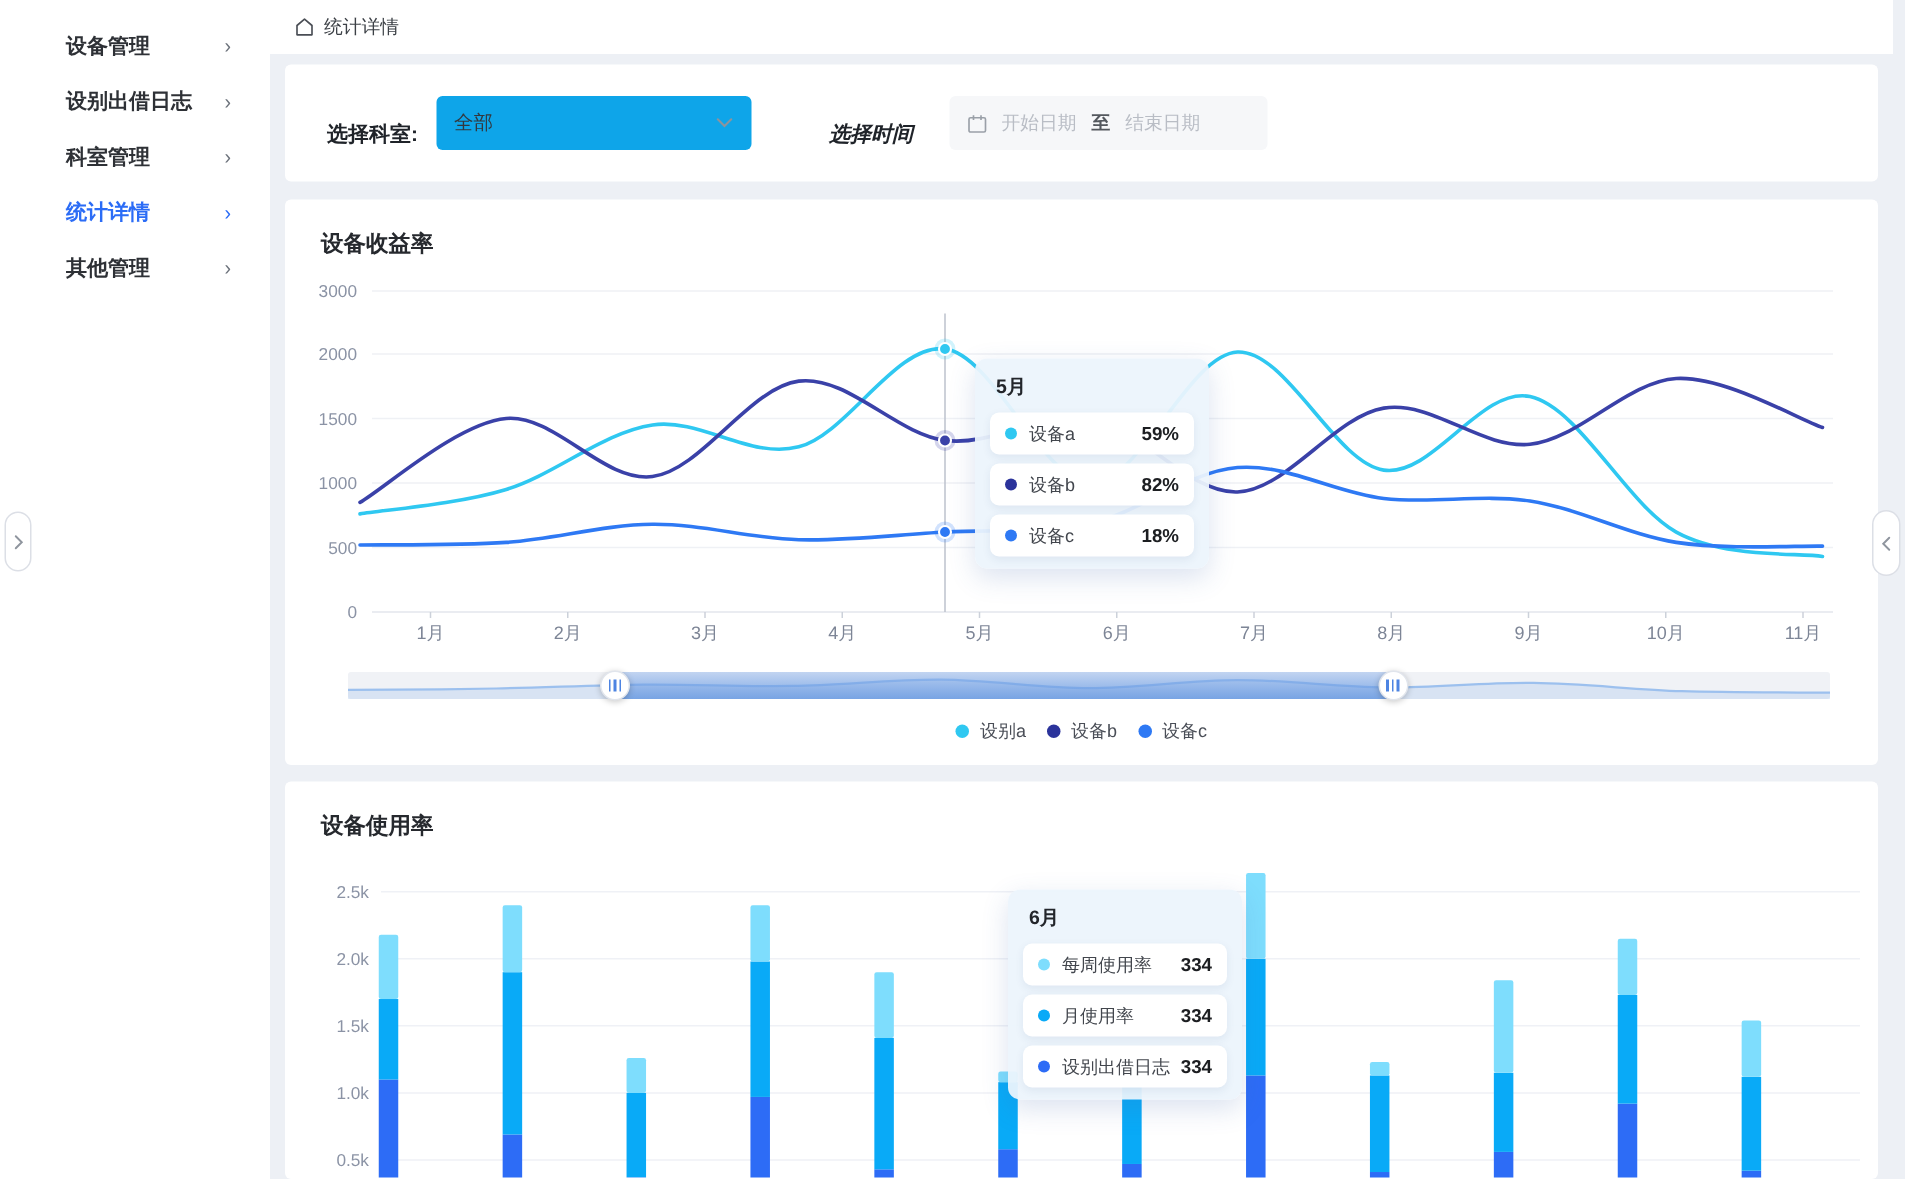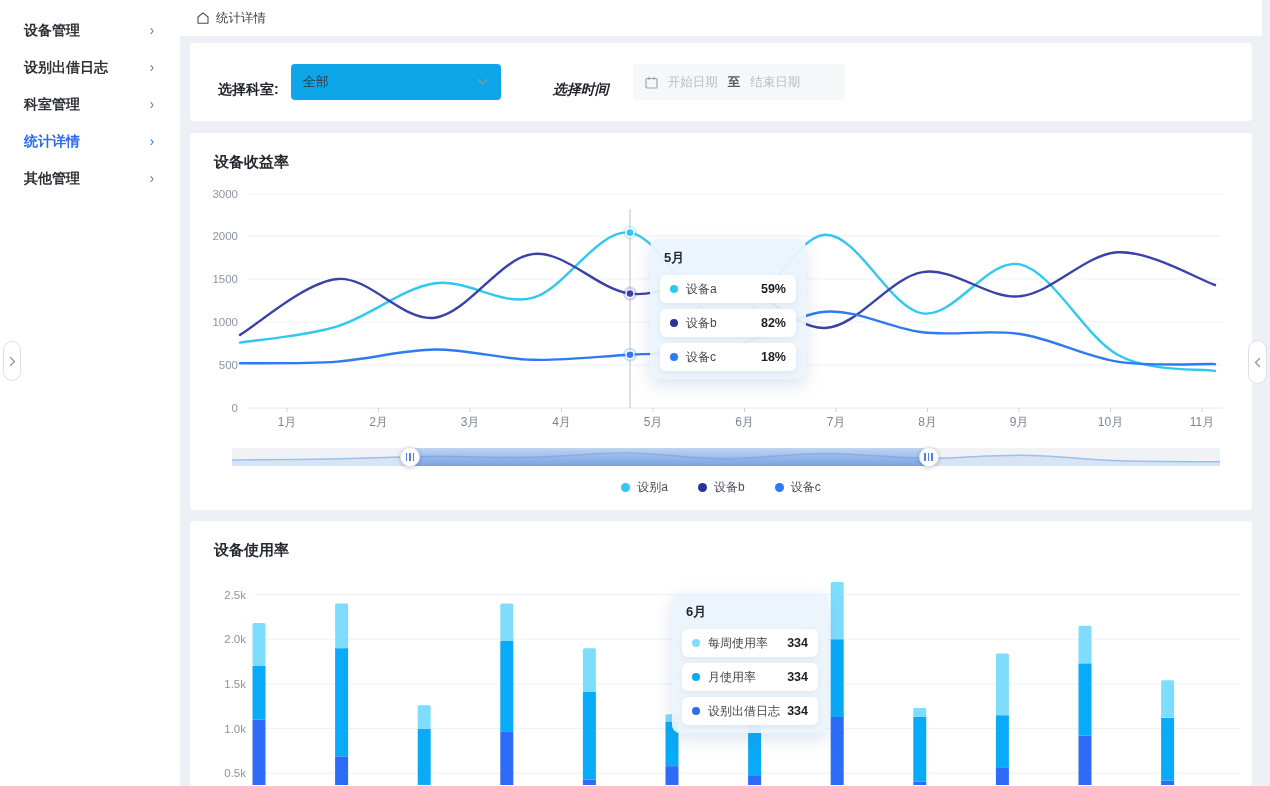--- a/index.html
+++ b/index.html
@@ -4,21 +4,21 @@
 <style>
   * { margin:0; padding:0; box-sizing:border-box; }
   body { font-family:"Liberation Sans","DejaVu Sans",sans-serif; background:#edf0f5; }
   .page { position:relative; width:1270px; height:786px; overflow:hidden; background:#edf0f5; }
 
   
   .sidebar { position:absolute; left:0; top:0; width:180px; height:786px; background:#fff; z-index:5; }
   .side-menu { padding-top:12px; }
   .side-item { display:flex; align-items:center; justify-content:space-between;
                height:37px; padding:0 26px 0 24px; cursor:pointer;
-               font-size:14px; font-weight:700; color:#2e3136; }
+               font-size:14px; font-weight:700; color:#2e3136;margin-left:20px; }
   .side-item .side-chevron { font-size:13px; color:#6d737c; font-weight:400; transform:scaleY(1.1); }
   .side-item.active { color:#2b6cf6; }
   .side-item.active .side-chevron { color:#2b6cf6; }
 
   
   .main { position:absolute; left:180px; top:0; width:1082px; height:786px; }
   .topbar { position:absolute; left:0; top:0; width:1082px; height:36px; background:#fff;
             display:flex; align-items:center; padding-left:16px; gap:6px; }
   .topbar .crumb { font-size:12.5px; color:#3c4046; }
   .card { position:absolute; left:10px; width:1062px; background:#fff; border-radius:4px; }
@@ -61,21 +61,21 @@
   .dz-wave { position:absolute; left:0; top:0; }
   .dz-sel { position:absolute; top:0; height:18px;
             background:linear-gradient(180deg, rgba(137,176,235,0.45), rgba(96,148,224,0.8)); }
   .dz-handle { position:absolute; top:-1px; width:20px; height:20px; border-radius:50%;
                background:#fff; border:1px solid #e1e5ec; box-shadow:0 1px 4px rgba(0,0,0,0.22);
                display:flex; align-items:center; justify-content:center; gap:2px; cursor:ew-resize; z-index:3; }
   .dz-handle i { display:block; width:1.5px; height:8px; background:#4d84e2; }
 
   
   .legend { position:absolute; left:0; top:346px; width:1062px; display:flex;
-            justify-content:center; gap:30px; }
+            justify-content:center; gap:14px; }
   .lg-item { display:flex; align-items:center; gap:7px; cursor:pointer; }
   .lg-dot { width:9px; height:9px; border-radius:50%; }
   .lg-label { font-size:12px; color:#4a4e57; }
 
   
   .edge-btn { position:absolute; background:#fff; border:1px solid #dcdfe6; color:#8f959e;
               display:flex; align-items:center; justify-content:center; cursor:pointer;
               font-size:12px; z-index:9; }
   .edge-btn.left { left:3px; top:341px; width:18px; height:40px; border-radius:9px; }
   .edge-btn.right { left:1248px; top:340px; width:19px; height:44px; border-radius:10px; }

